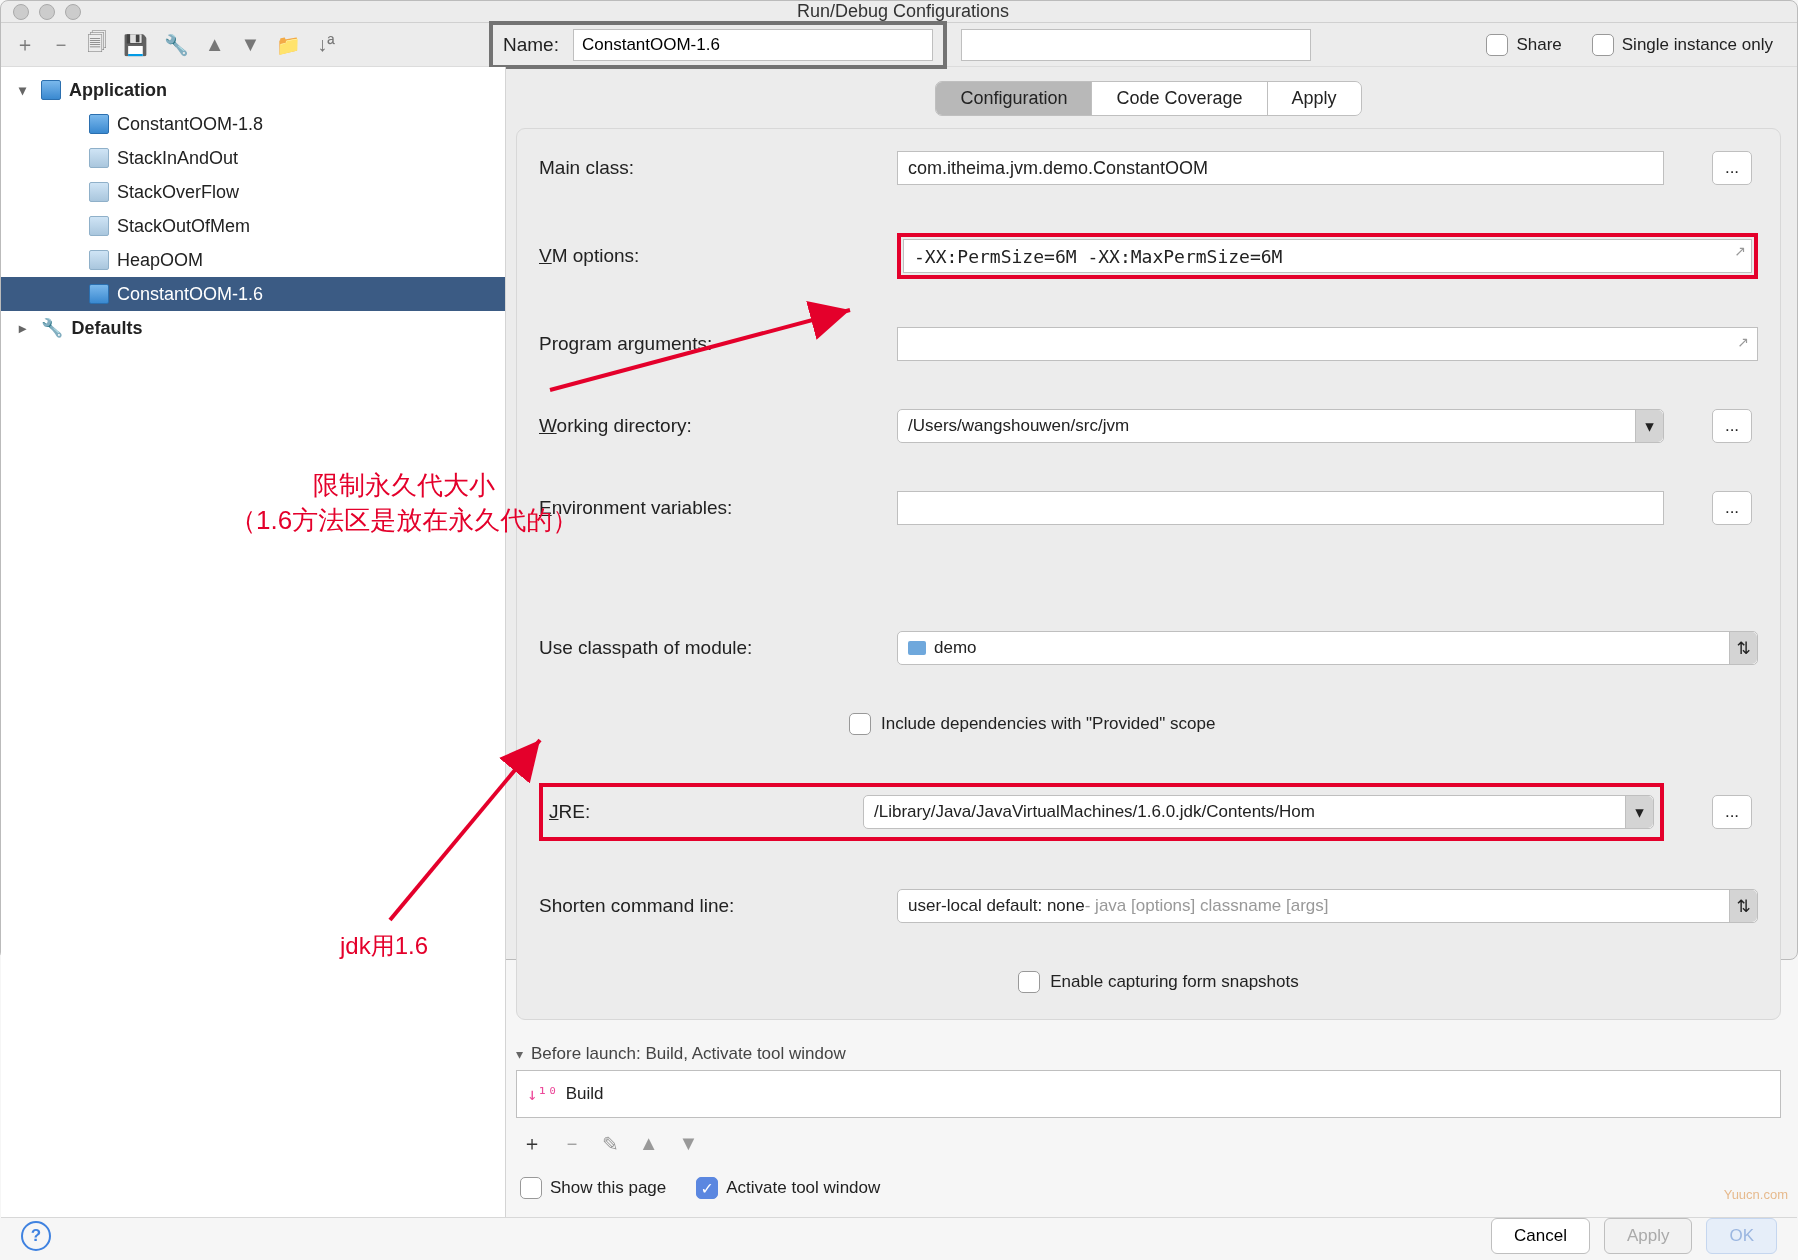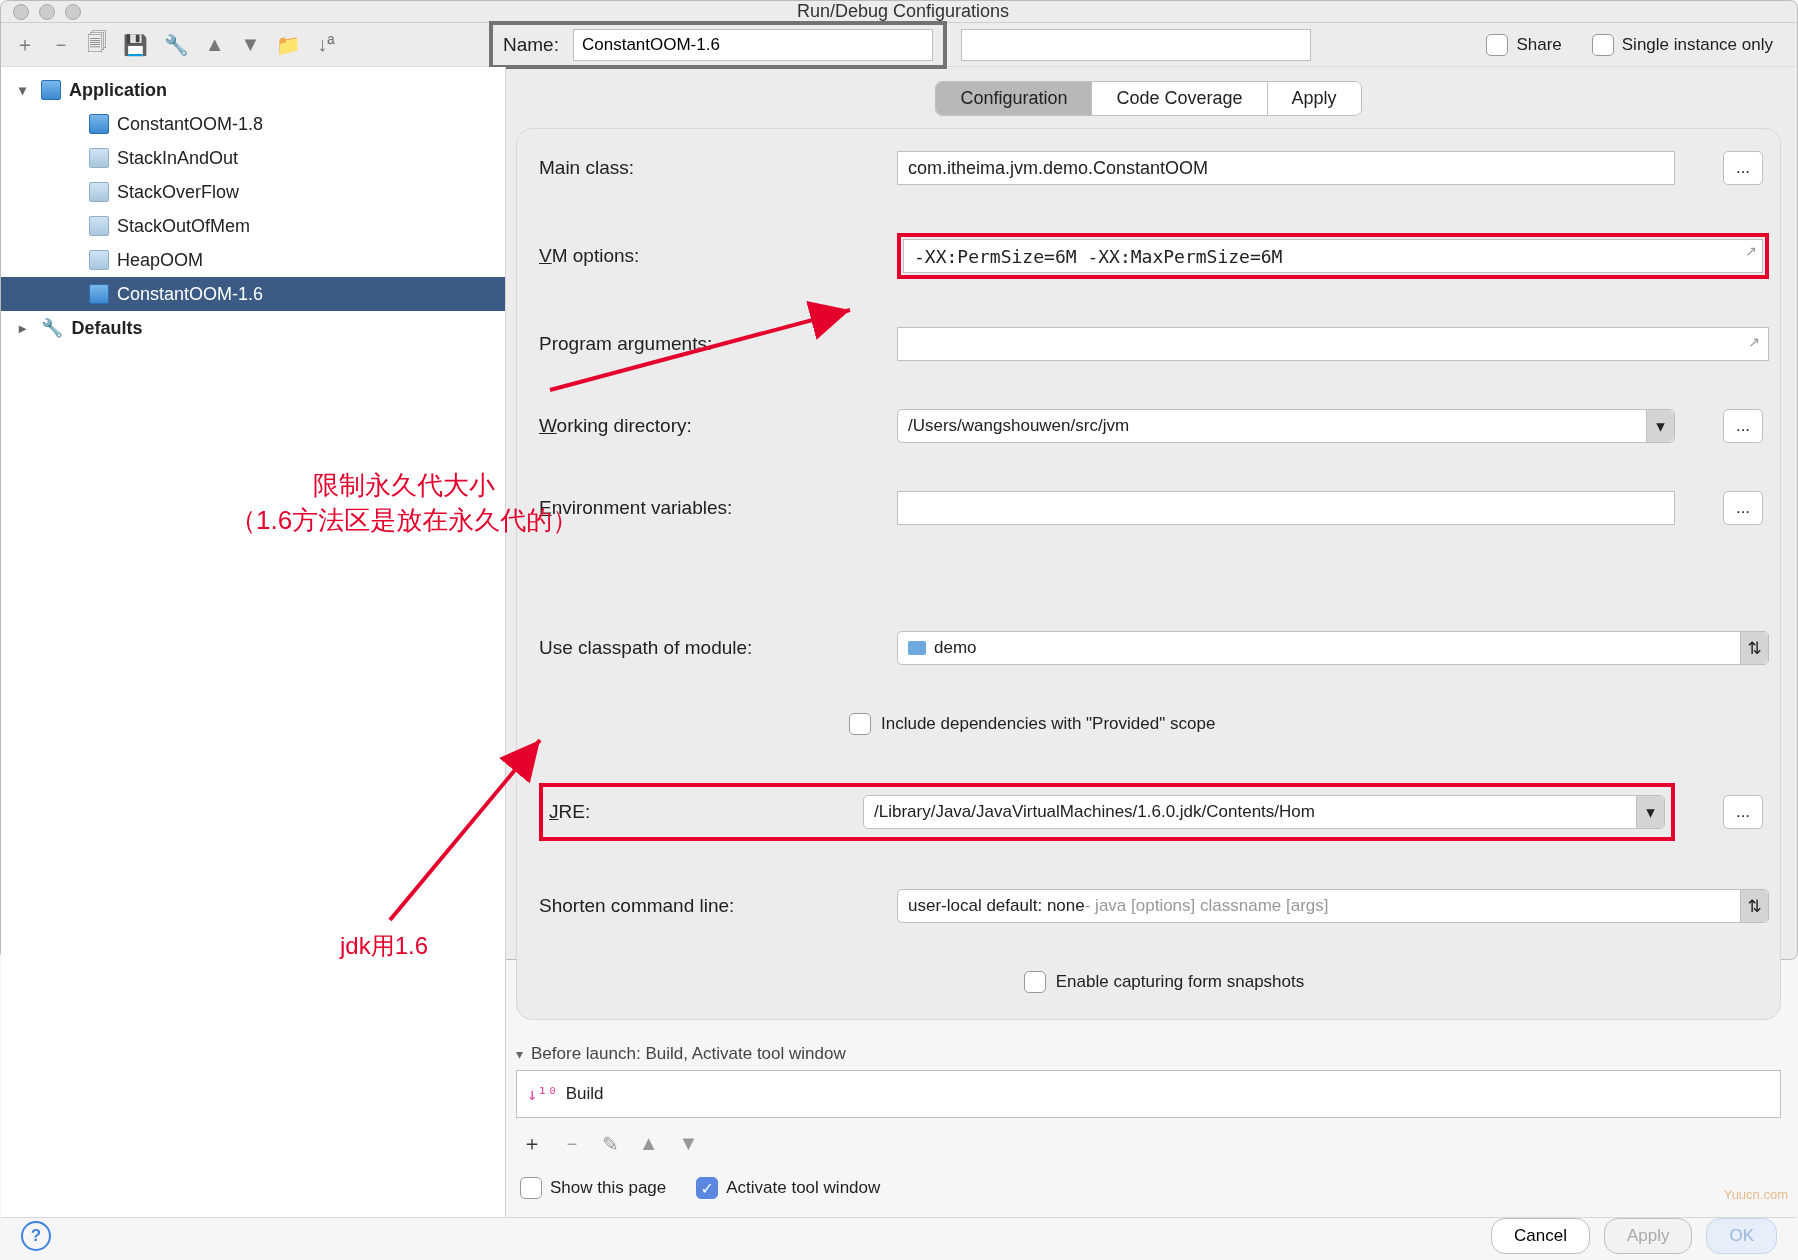--- a/index.html
+++ b/index.html
@@ -32,21 +32,21 @@
 .app-icon.box-dim { background: linear-gradient(#cfe4f5,#a9c6dd); border: 1px solid #8fb0c9; border-radius: 2px; }
 .wrench-icon { color: #b58a28; font-size: 18px; }
 
 .main { flex: 1; display: flex; flex-direction: column; padding: 14px 16px 10px 10px; gap: 12px; overflow: hidden; }
 .tabs { display: flex; justify-content: center; }
 .tab-pill { display: flex; border: 1px solid #bfbfbf; border-radius: 7px; overflow: hidden; }
 .tab { padding: 6px 24px; font-size: 18px; border-right: 1px solid #bfbfbf; background: #fff; }
 .tab:last-child { border-right: none; }
 .tab.active { background: #b8b8b8; }
 
-.panel { border: 1px solid #d8d8d8; border-radius: 16px; background: #ececec; padding: 22px 11px 26px 22px; display: grid; grid-template-columns: 310px 1fr 46px; row-gap: 22px; column-gap: 10px; align-items: center; gap: 48px; }
+.panel { border: 1px solid #d8d8d8; border-radius: 9px; background: #ececec; padding: 22px 22px 26px 22px; display: grid; grid-template-columns: 310px 1fr 46px; row-gap: 22px; column-gap: 10px; align-items: center; gap: 48px; }
 .lbl { font-size: 19px; text-decoration: underline; text-decoration-color: transparent; }
 .lbl .u { text-decoration: underline; }
 .field { height: 34px; border: 1px solid #bfbfbf; background: #fff; padding: 0 10px; font-size: 18px; display: flex; align-items: center; font-family: inherit; }
 .field.mono { font-family: Menlo, monospace; }
 .ellipsis-btn { width: 40px; height: 34px; border: 1px solid #bfbfbf; border-radius: 5px; background: #fff; display: flex; align-items: center; justify-content: center; }
 .redbox { border: 4px solid #e4002b; }
 .pad-wrap { padding: 2px; }
 .dropdown { height: 34px; border: 1px solid #bfbfbf; border-radius: 5px; background: #fff; display: flex; align-items: center; padding: 0 10px; position: relative; }
 .dropdown .arrow-bx { position: absolute; right: 0; top: 0; bottom: 0; width: 28px; background: #d4d4d4; border-left: 1px solid #bfbfbf; display: flex; align-items: center; justify-content: center; border-radius: 0 5px 5px 0; }
 .muted { color: #999; }
@@ -57,21 +57,21 @@
 
 .before-launch-sec { display: flex; flex-direction: column; gap: 6px; }
 .bl-header { display: flex; align-items: center; gap: 8px; color: #444; }
 .bl-caret { font-size: 14px; color: #666; }
 .bl-list { border: 1px solid #bfbfbf; background: #fff; height: 48px; padding: 8px 10px; display: flex; align-items: center; gap: 8px; }
 .bl-toolbar { display: flex; align-items: center; gap: 20px; padding: 6px 6px; font-size: 20px; color: #999; }
 .bl-toolbar .active { color: #333; }
 
 .bottom-bar { height: 60px; border-top: 1px solid #d8d8d8; display: flex; align-items: center; padding: 0 20px; gap: 14px; }
 .help-icon { width: 30px; height: 30px; border: 2px solid #3f82e0; color: #3f82e0; border-radius: 50%; display: flex; align-items: center; justify-content: center; font-weight: bold; }
-.btn { height: 36px; padding: 0 22px; border: 1px solid #bfbfbf; border-radius: 14px; background: #fff; font-size: 17px; }
+.btn { height: 36px; padding: 0 22px; border: 1px solid #bfbfbf; border-radius: 6px; background: #fff; font-size: 17px; }
 .btn.disabled { color: #aaa; background: #f2f2f2; }
 .btn.primary-disabled { color: #9bb6e0; background: #e6eef9; border-color: #c5d6ef; }
 
 .annot { position: absolute; color: #e4002b; font-size: 26px; font-weight: 500; pointer-events: none; }
 .annot.small { font-size: 24px; }
 svg.arrow { position: absolute; pointer-events: none; }
 .watermark { position: absolute; right: 10px; bottom: 58px; color: #e0a060; font-size: 13px; opacity: .7; }
 .folder-ico { width:18px; height:14px; background:#6fa8dc; display:inline-block; border-radius:2px; margin-right:8px; }
 </style>
 </head>

